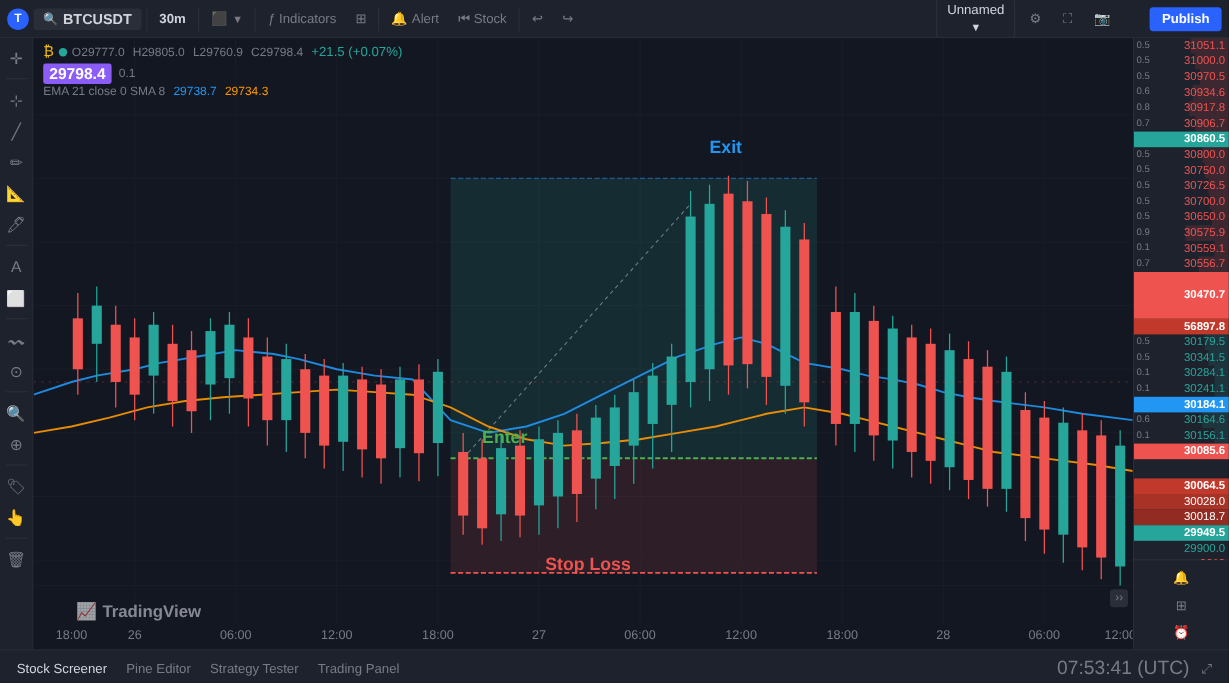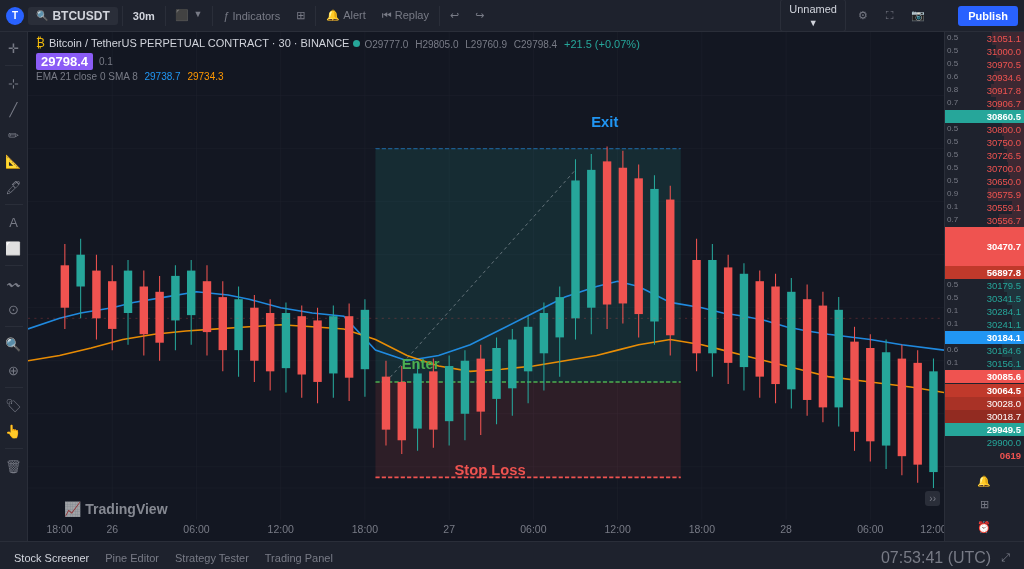--- a/index.html
+++ b/index.html
@@ -3,21 +3,21 @@
   <meta charset="utf-8">
   <style>
     * { margin: 0; padding: 0; box-sizing: border-box; }
     body { background: #131722; color: #d1d4dc; font-family: 'Trebuchet MS', Arial, sans-serif; font-size: 11px; width: 1024px; height: 569px; overflow: hidden; }
 
     
     #topbar { display: flex; align-items: center; height: 32px; background: #1e222d; border-bottom: 1px solid #2a2e39; padding: 0 6px; gap: 4px; }
     .topbar-logo { width: 18px; height: 18px; background: #2962ff; border-radius: 50%; display: flex; align-items: center; justify-content: center; color: white; font-size: 10px; font-weight: bold; flex-shrink: 0; }
     .topbar-symbol { background: #2a2e39; border-radius: 3px; padding: 2px 8px; font-size: 12px; font-weight: bold; color: #d1d4dc; display: flex; align-items: center; gap: 4px; }
     .topbar-divider { width: 1px; height: 20px; background: #2a2e39; }
-    .topbar-btn { background: none; border: none; color: #787b86; cursor: pointer; padding: 2px 6px; font-size: 11px; border-radius: 3px; display: flex; align-items: flex-start; gap: 3px; }
+    .topbar-btn { background: none; border: none; color: #787b86; cursor: pointer; padding: 2px 6px; font-size: 11px; border-radius: 3px; display: flex; align-items: center; gap: 3px; }
     .topbar-tf { font-weight: bold; color: #d1d4dc; }
     .price-change-pos { color: #26a69a; font-size: 11px; }
     .topbar-right { margin-left: auto; display: flex; align-items: center; gap: 6px; }
     .publish-btn { background: #2962ff; color: white; border: none; border-radius: 3px; padding: 4px 10px; font-size: 11px; cursor: pointer; font-weight: bold; margin-left: 21px; }
     .unnamed-btn { background: none; border: 1px solid #2a2e39; color: #d1d4dc; border-radius: 3px; padding: 3px 8px; font-size: 11px; cursor: pointer; display: flex; align-items: center; gap: 3px; flex-direction: column; }
 
     
     #main { display: flex; height: calc(569px - 32px - 28px); }
 
     
@@ -99,21 +99,21 @@
 
   <div class="topbar-divider"></div>
 
   <button class="topbar-btn">
     <span>🔔</span>
     <span>Alert</span>
   </button>
 
   <button class="topbar-btn">
     <span>⏮</span>
-    <span>Replay</span>
+    <span>Stock</span>
   </button>
 
   <div class="topbar-divider"></div>
 
   <button class="topbar-btn">
     <span>↩</span>
   </button>
   <button class="topbar-btn">
     <span>↪</span>
   </button>
@@ -163,21 +163,20 @@
     <div class="lt-separator"></div>
     <div class="lt-btn" title="Delete">🗑</div>
   </div>
 
   <div id="chart-container">
     
     
     <div id="chart-info">
       <div class="chart-title">
         <span style="color:#f0b90b;font-size:12px;">₿</span>
-        <span>Bitcoin / TetherUS PERPETUAL CONTRACT · 30 · BINANCE</span>
         <span class="dot"></span>
         <span class="ohlc-values">
           <span>O29777.0</span>
           <span>H29805.0</span>
           <span>L29760.9</span>
           <span>C29798.4</span>
           <span class="price-change-pos">+21.5 (+0.07%)</span>
         </span>
       </div>
       <div style="display:flex;align-items:center;gap:6px;margin-top:2px;">
@@ -554,21 +553,21 @@
         <span class="ob-qty">0.6</span>
         <span class="ob-price ob-bid">30164.6</span>
       </div>
       <div class="ob-row">
         <div class="ob-bar-bid" style="width:15%;"></div>
         <span class="ob-qty">0.1</span>
         <span class="ob-price ob-bid">30156.1</span>
       </div>
 
       <div style="background:#ef5350;padding:1px 3px;text-align:right;font-size:9.5px;font-weight:bold;color:white;">30085.6</div>
-      <div style="background:#c0392b;padding:1px 3px;text-align:right;font-size:9.5px;font-weight:bold;color:white;margin-top:1px;">30064.5</div>
+      <div style="background:#c0392b;padding:1px 3px;text-align:right;font-size:9.5px;font-weight:bold;color:white;margin-top:16px;">30064.5</div>
       <div style="background:#a93226;padding:1px 3px;text-align:right;font-size:9.5px;color:white;">30028.0</div>
       <div style="background:#922b21;padding:1px 3px;text-align:right;font-size:9.5px;color:white;">30018.7</div>
 
       <div style="background:#26a69a;padding:1px 3px;text-align:right;font-size:9.5px;font-weight:bold;color:white;">29949.5</div>
       <div class="ob-row">
         <span class="ob-price ob-bid">29900.0</span>
       </div>
       <div style="padding:1px 3px;text-align:right;font-size:9.5px;color:#ef5350;font-weight:bold;">0619</div>
     </div>
 

